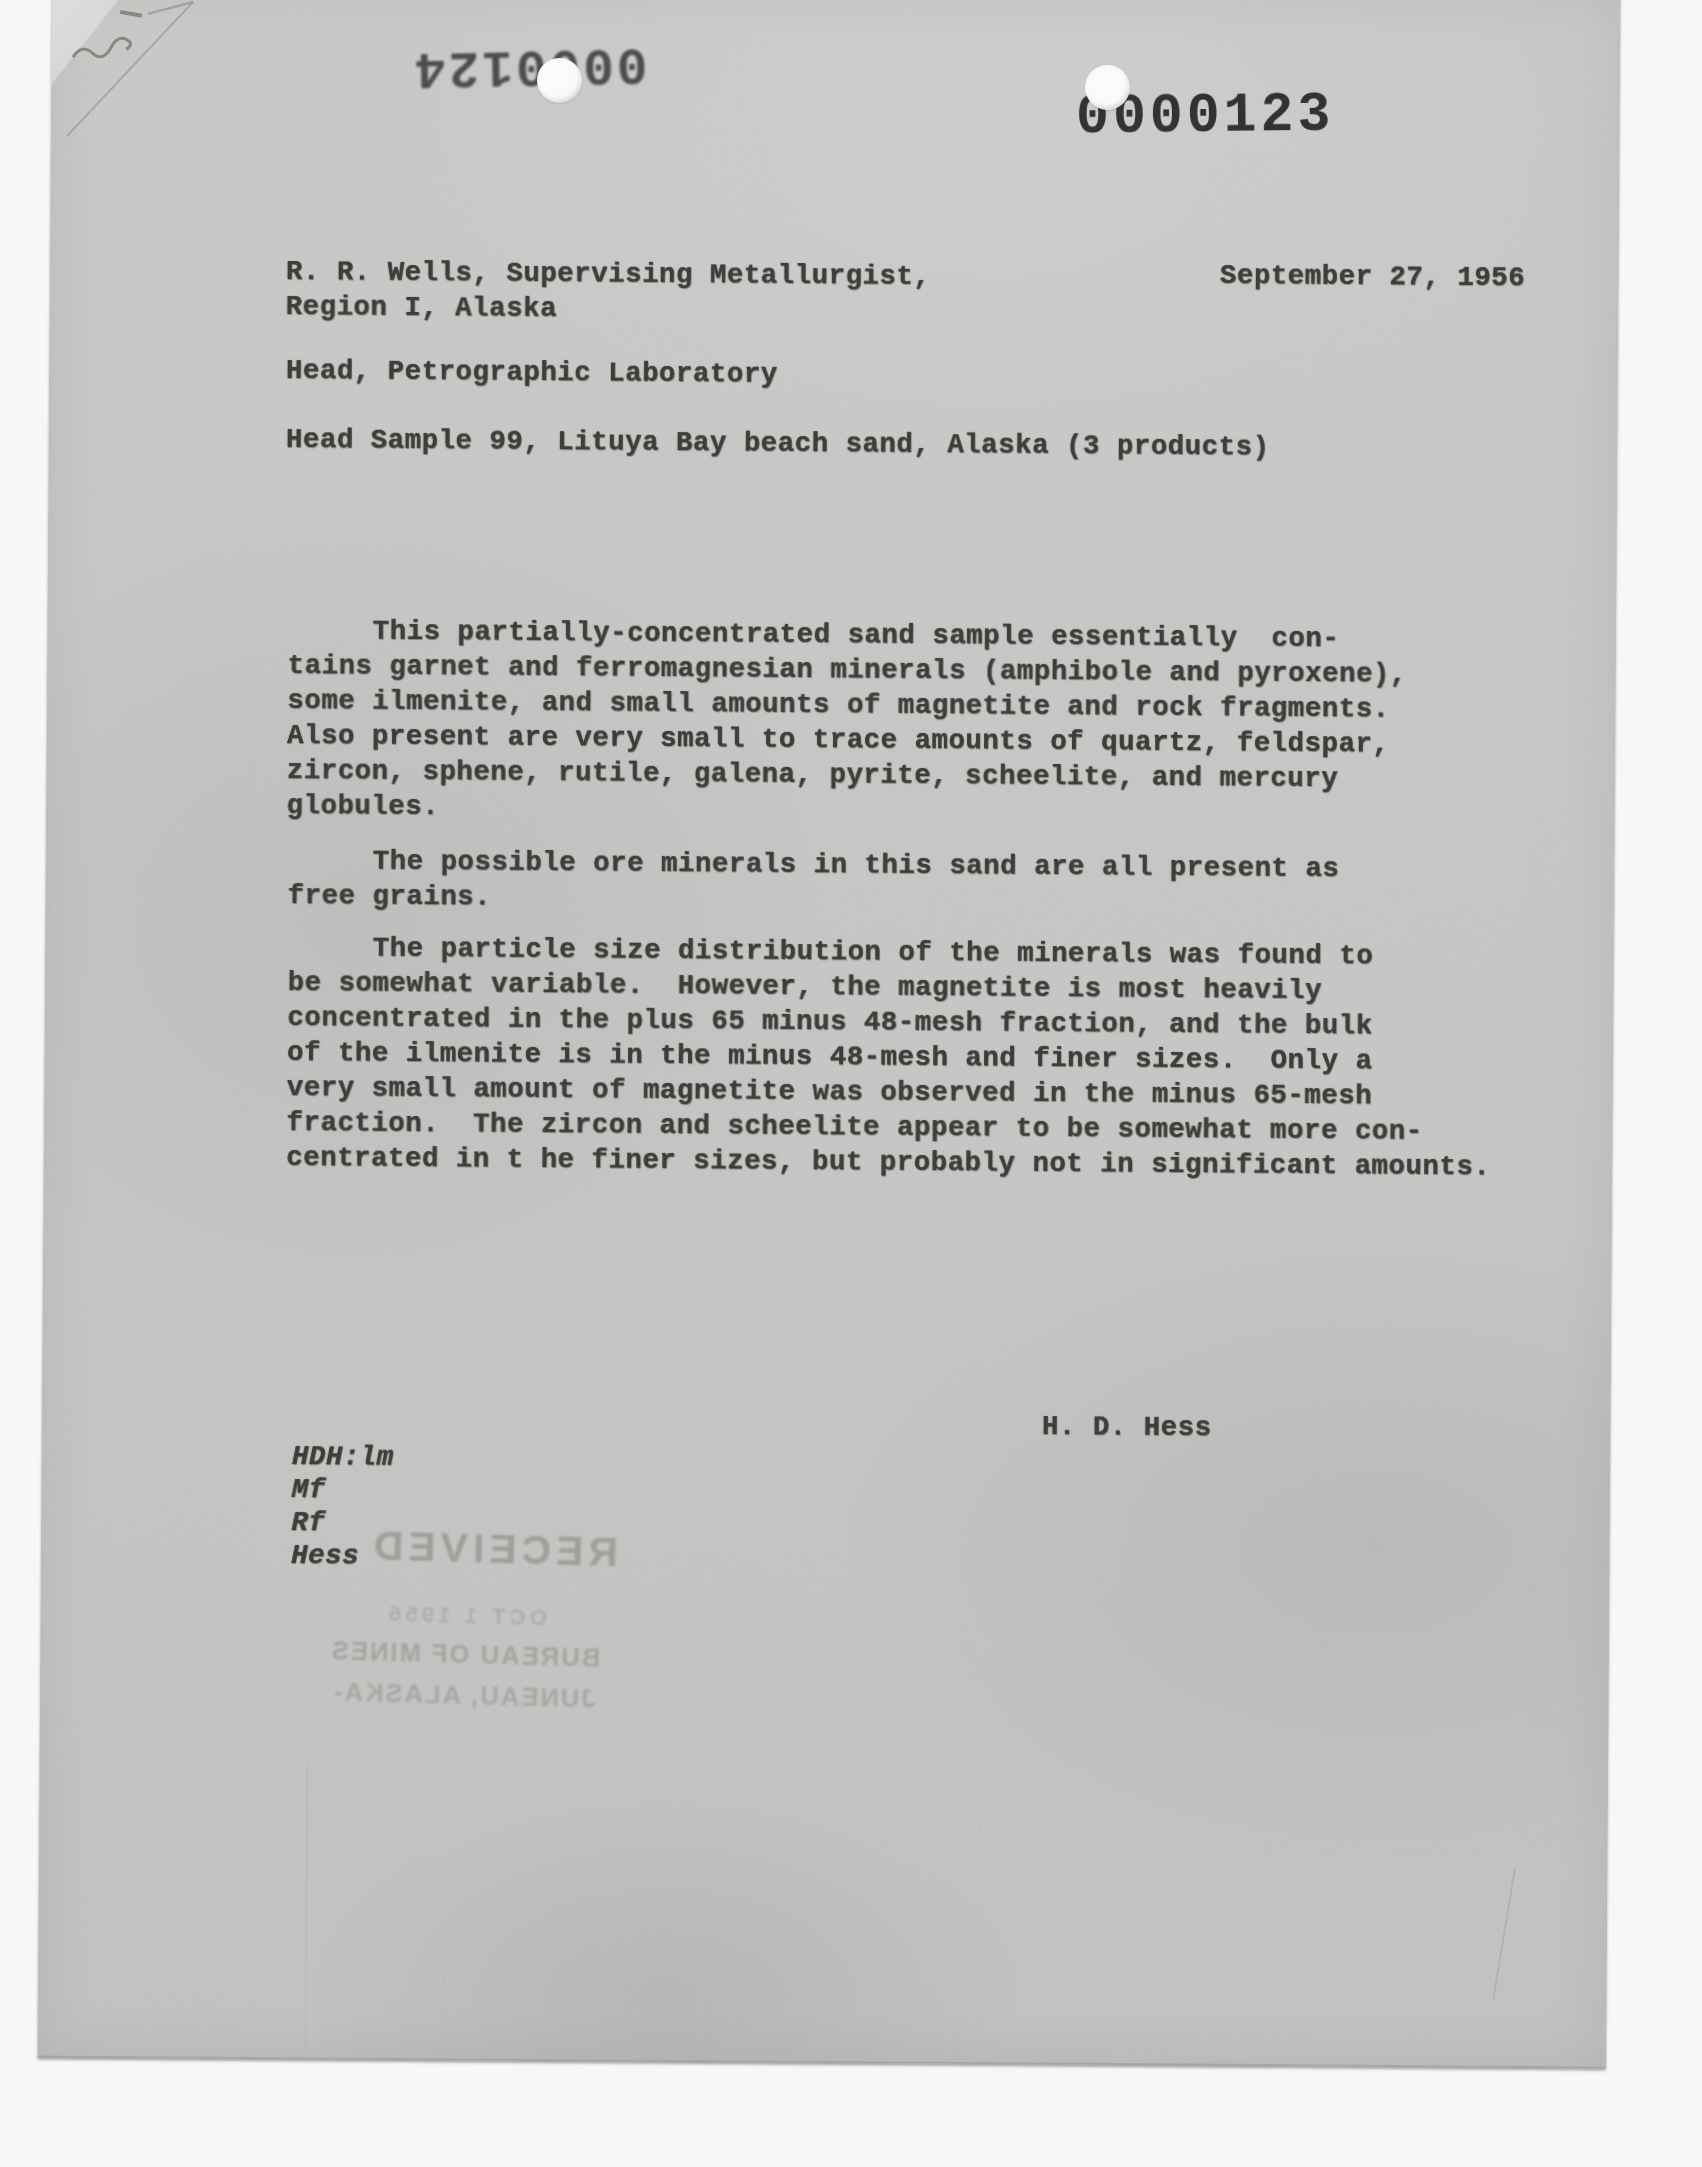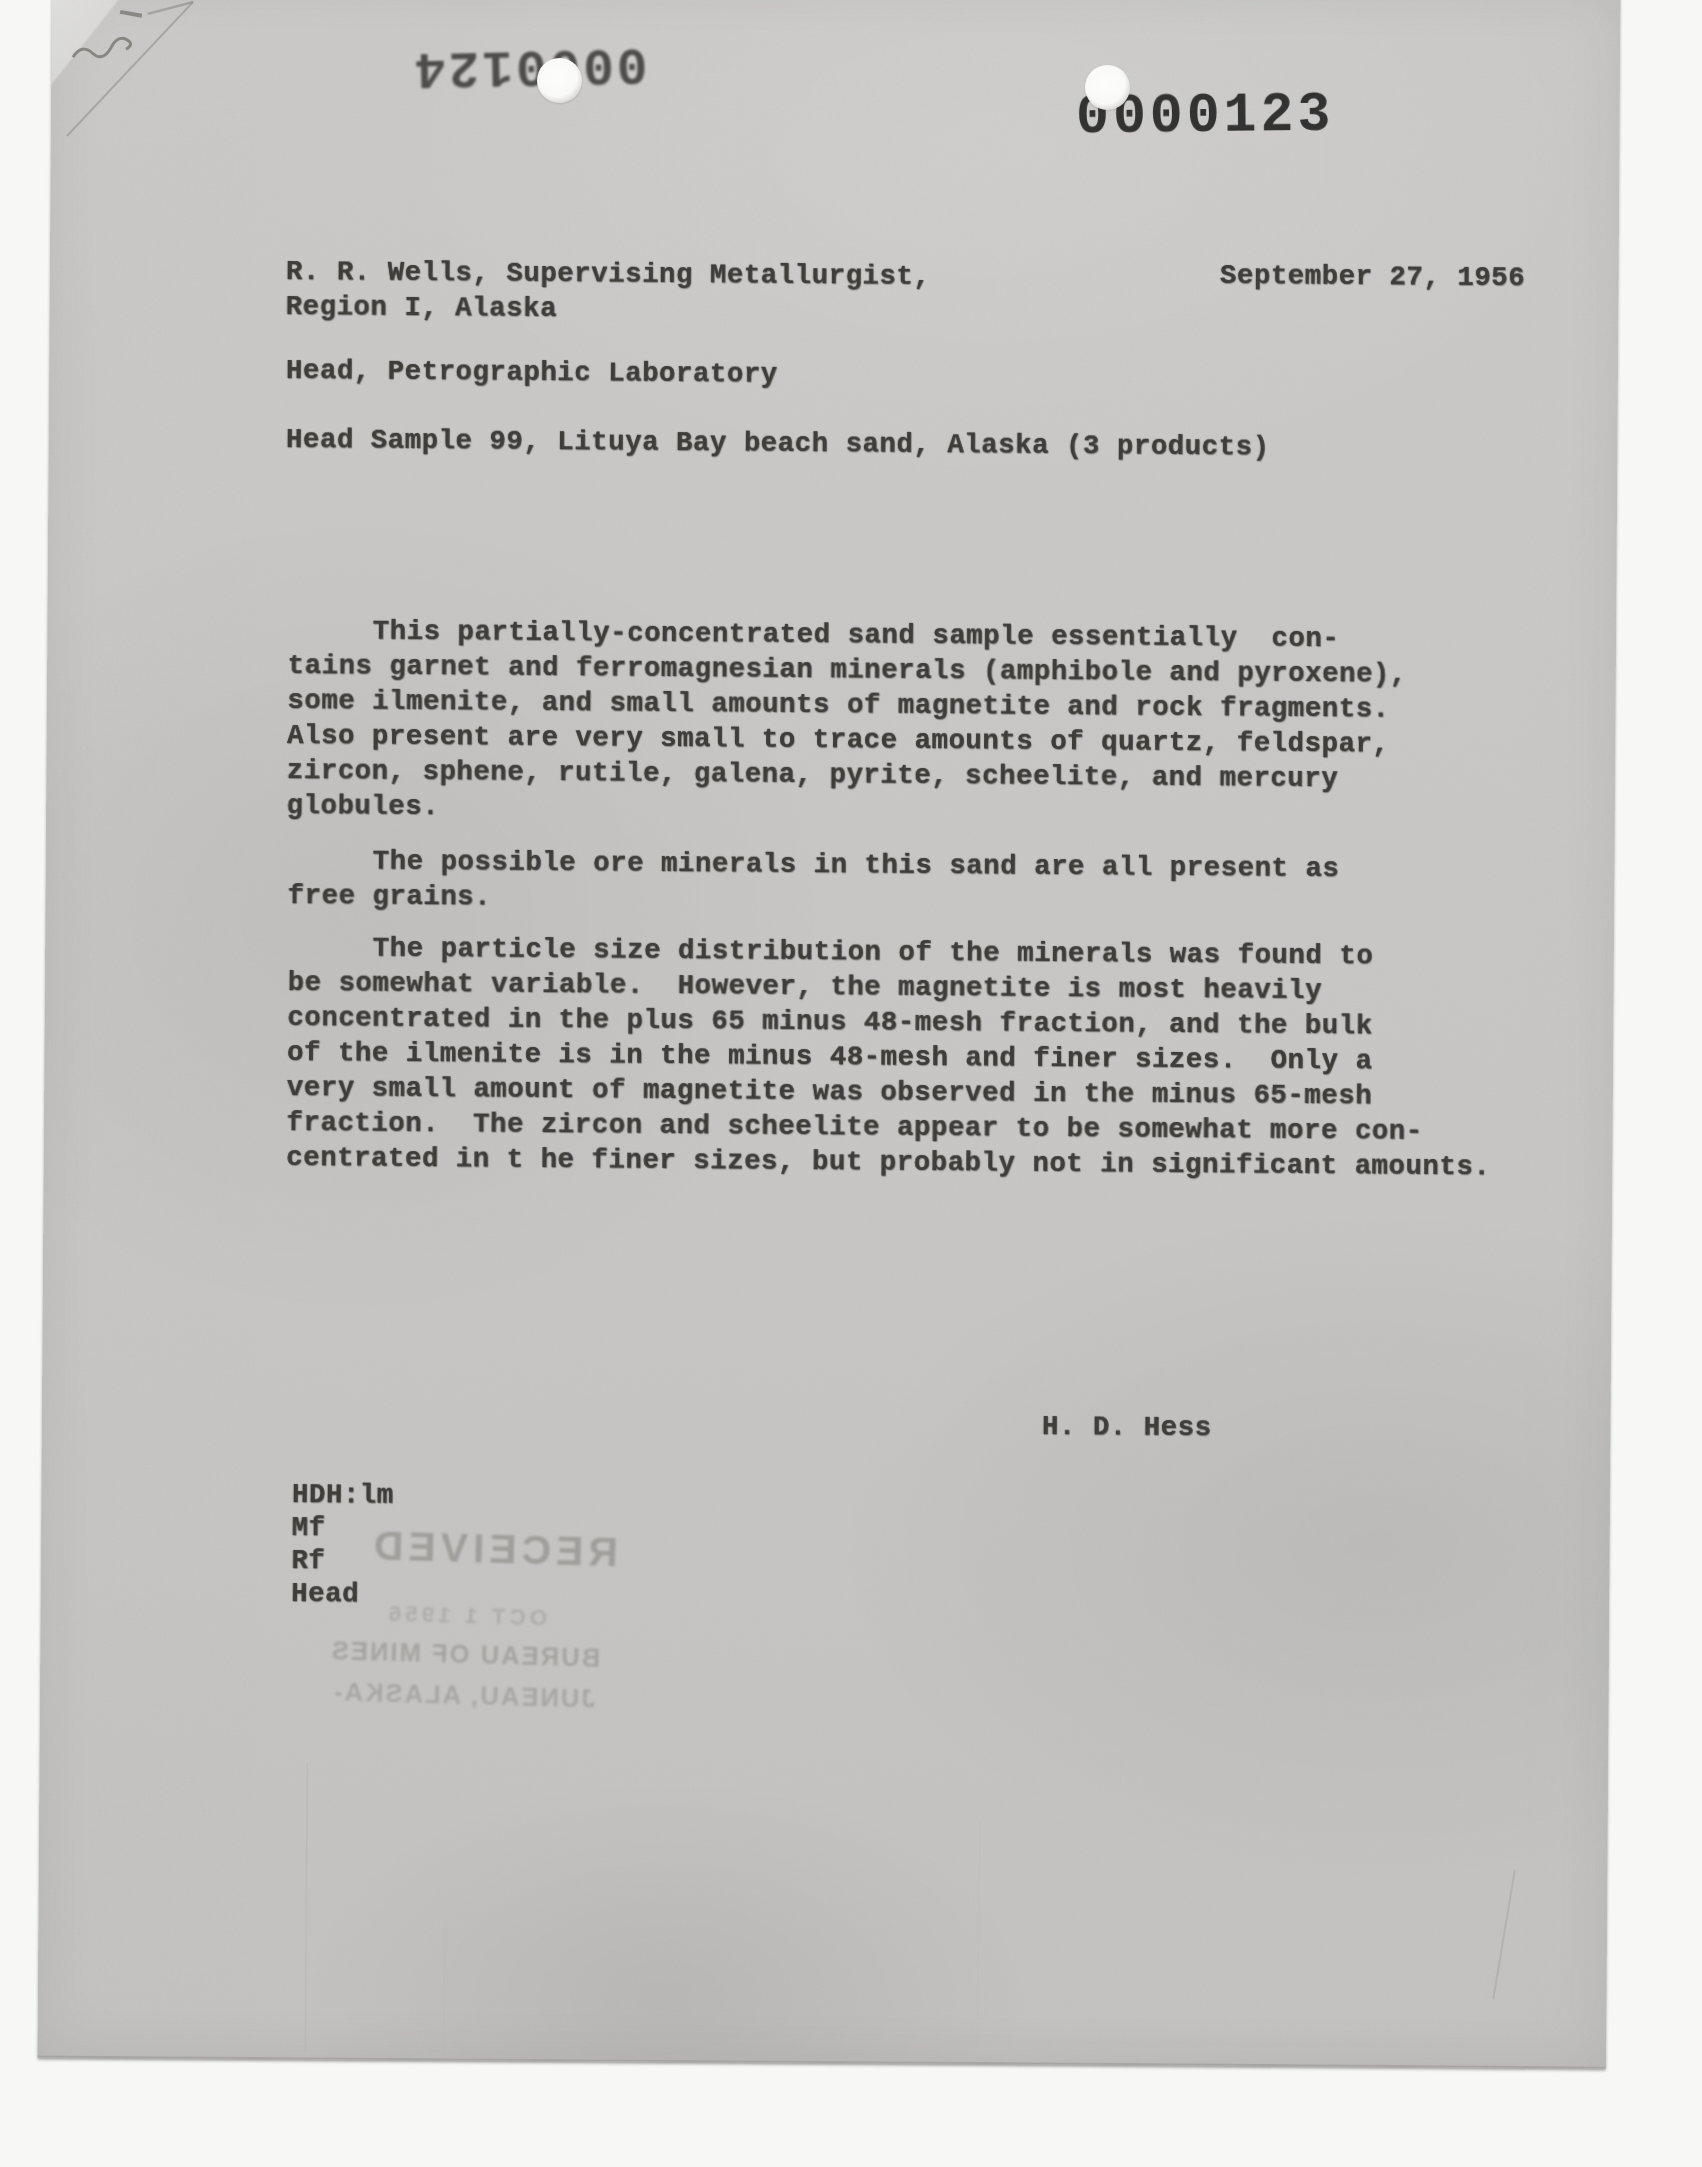--- a/index.html
+++ b/index.html
@@ -27,21 +27,21 @@
          filter:blur(0.3px);transform:rotate(0.45deg);transform-origin:0 0;}
   .line{white-space:pre;}
   .to-block{left:286px;top:254px;}
   .date-line{left:1220px;top:258px;}
   .from-line{left:286px;top:353px;}
   .subject-line{left:286px;top:422px;}
   .para-1{left:288px;top:613px;}
   .para-2{left:288px;top:843px;}
   .para-3{left:288px;top:930px;}
   .signature{left:1042px;top:1409px;}
-  .initials{left:292px;top:1478px;line-height:33px;}
+  .initials{left:292px;top:1440px;line-height:33px;font-style:italic;}
   
   .numstamp{position:absolute;font-weight:700;font-family:"Liberation Mono","DejaVu Sans Mono",monospace;}
   .stamp-tr{left:1076px;top:85px;font-size:55px;letter-spacing:3.9px;color:#1e1e1e;
             opacity:0.88;filter:blur(0.7px);transform:rotate(-0.6deg);}
   .stamp-tl{left:412px;top:37px;font-size:51px;letter-spacing:3px;color:#333230;
             opacity:0.82;filter:blur(0.9px);transform:rotate(178.8deg);}
   
   .hole{position:absolute;width:45px;height:45px;border-radius:50%;
         background:radial-gradient(circle at 45% 42%, #fdfdfc 0%, #f9f9f7 55%, #dddcda 72%, rgba(201,200,198,0) 82%);
         box-shadow:0 1px 2px rgba(0,0,0,0.12);}
@@ -121,21 +121,21 @@
     <div class="line">fraction.  The zircon and scheelite appear to be somewhat more con-</div>
     <div class="line">centrated in t he finer sizes, but probably not in significant amounts.</div>
   </div>
 
   <div class="typed signature line">H. D. Hess</div>
 
   <div class="typed initials">
     <div class="line">HDH:lm</div>
     <div class="line">Mf</div>
     <div class="line">Rf</div>
-    <div class="line">Head</div>
+    <div class="line">Hess</div>
   </div>
 
   <div class="received">
     <div class="rs-1">RECEIVED</div>
     <div class="rs-2">OCT 1   1956</div>
     <div class="rs-3">BUREAU OF MINES</div>
     <div class="rs-4">JUNEAU, ALASKA-</div>
   </div>
 
 </div>

